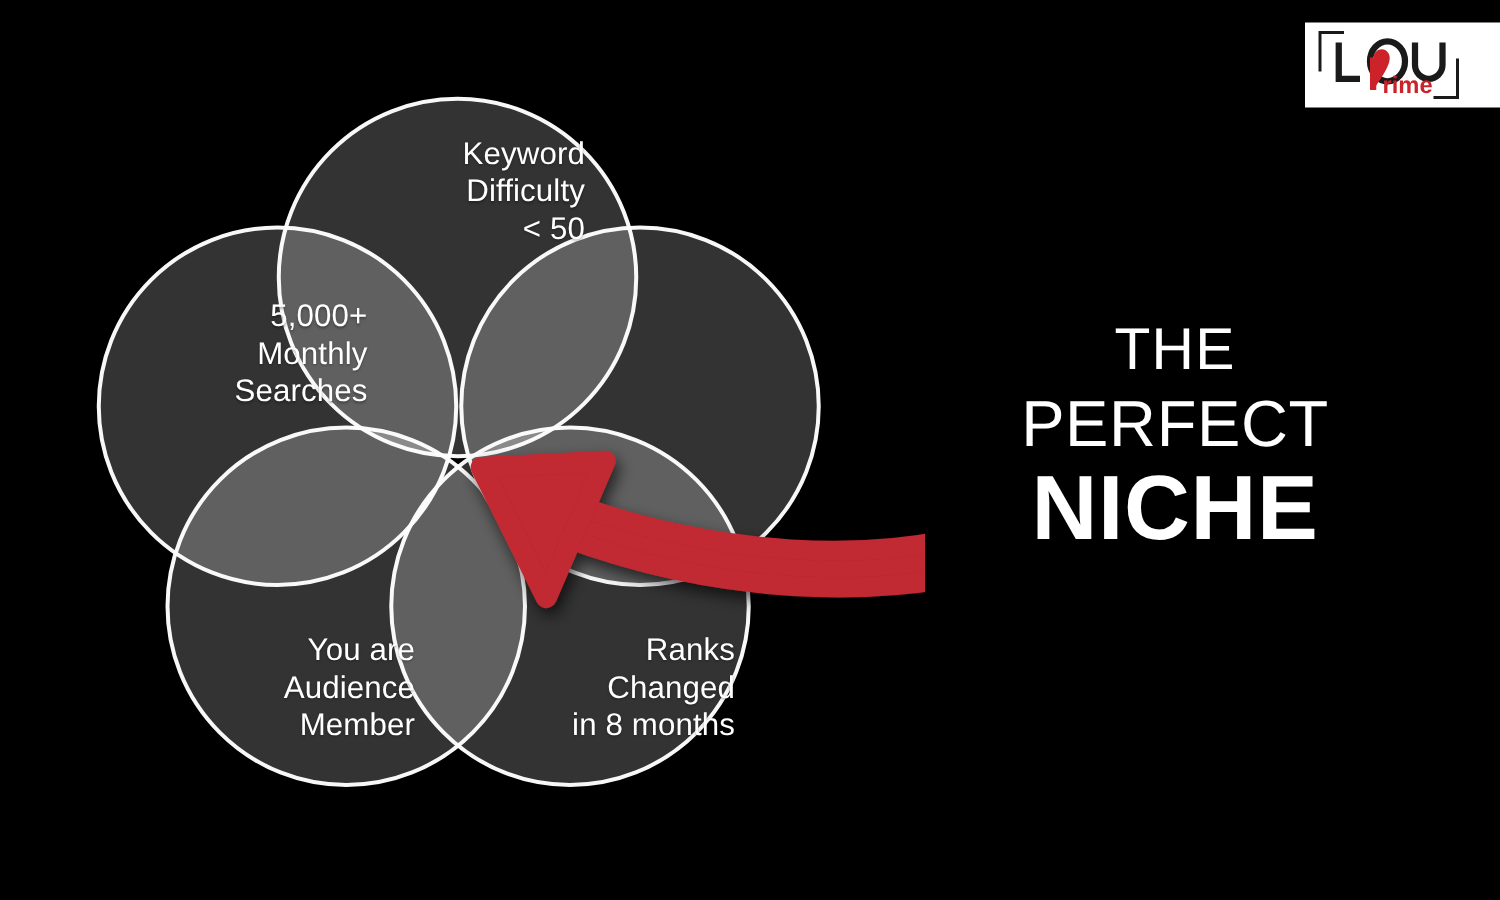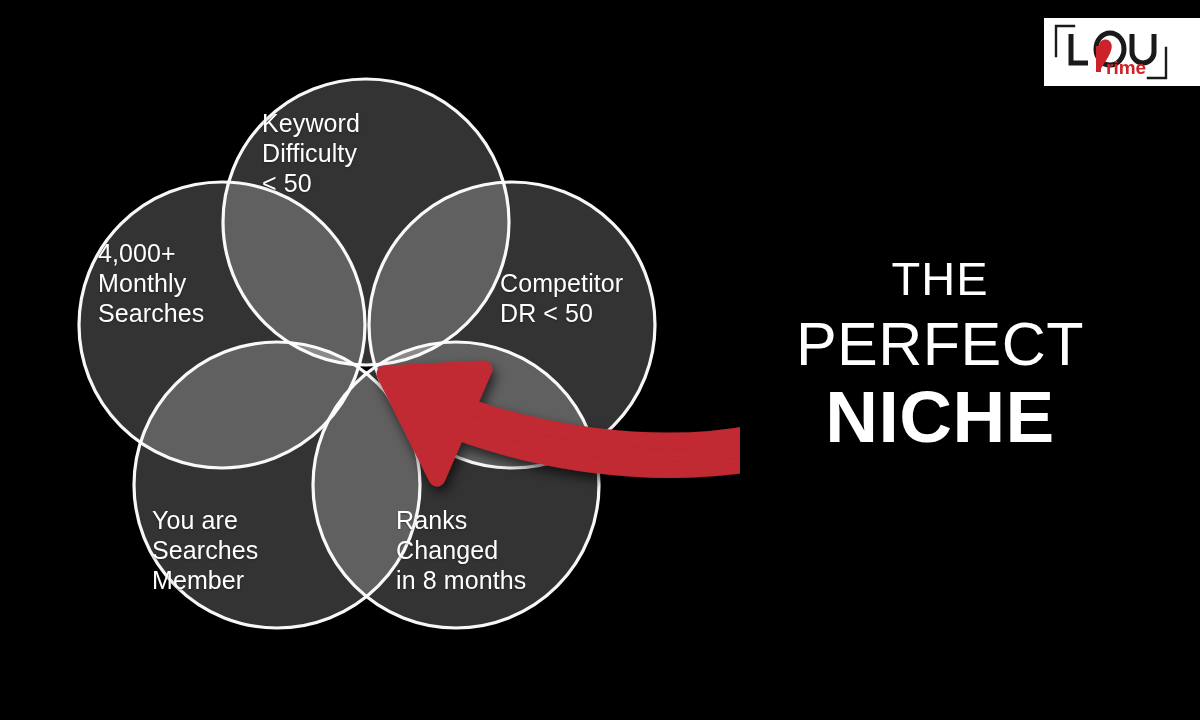--- a/index.html
+++ b/index.html
@@ -31,21 +31,21 @@
   #venn-svg {
     position: absolute;
     left: 0;
     top: 0;
     display: block;
   }
 
   .venn-label {
     position: absolute;
     color: #ffffff;
-    text-align: left;
+    text-align: right;
     line-height: 1.20;
     font-size: 25px;
     letter-spacing: 0.1px;
     white-space: pre-line;
     pointer-events: none;
     text-shadow: 0 1px 2px rgba(0,0,0,0.35);
   }
   #label-keyword   { left: 262px; top: 108px; width: 206px; }
   #label-searches  { left:  98px; top: 238px; width: 196px; }
   #label-competitor{ left: 500px; top: 268px; width: 166px; }
@@ -62,21 +62,21 @@
     color: #ffffff;
   }
   #headline .line-the {
     font-size: 47px;
     line-height: 1.0;
     letter-spacing: 1px;
     margin-bottom: 10px;
     text-align: center;
   }
   #headline .line-perfect {
-    font-size: 61px;
+    font-size: 52px;
     line-height: 1.08;
     letter-spacing: 0.5px;
   }
   #headline .line-niche {
     font-size: 73px;
     line-height: 1.08;
     letter-spacing: 0.5px;
     font-weight: bold;
   }
 
@@ -282,27 +282,25 @@
                  C 575,444 695,452 790,424
                  Z" fill="#c12930" stroke="#c12930" stroke-width="16" stroke-linejoin="round"></path>
 
         <path d="M 385,374 L 484,369 L 437,478 Z" fill="#c12930" stroke="#c12930" stroke-width="17" stroke-linejoin="round"></path>
       </g>
     </svg>
 
     <div class="venn-label" id="label-keyword">Keyword
 Difficulty
 &lt; 50</div>
-    <div class="venn-label" id="label-searches">4,000+
+    <div class="venn-label" id="label-searches">5,000+
 Monthly
 Searches</div>
-    <div class="venn-label" id="label-competitor">Competitor
-DR &lt; 50</div>
     <div class="venn-label" id="label-audience">You are
-Searches
+Audience
 Member</div>
     <div class="venn-label" id="label-ranks">Ranks
 Changed
 in 8 months</div>
   </div>
 
   <div id="headline">
     <div class="line-the">THE</div>
     <div class="line-perfect">PERFECT</div>
     <div class="line-niche">NICHE</div>

